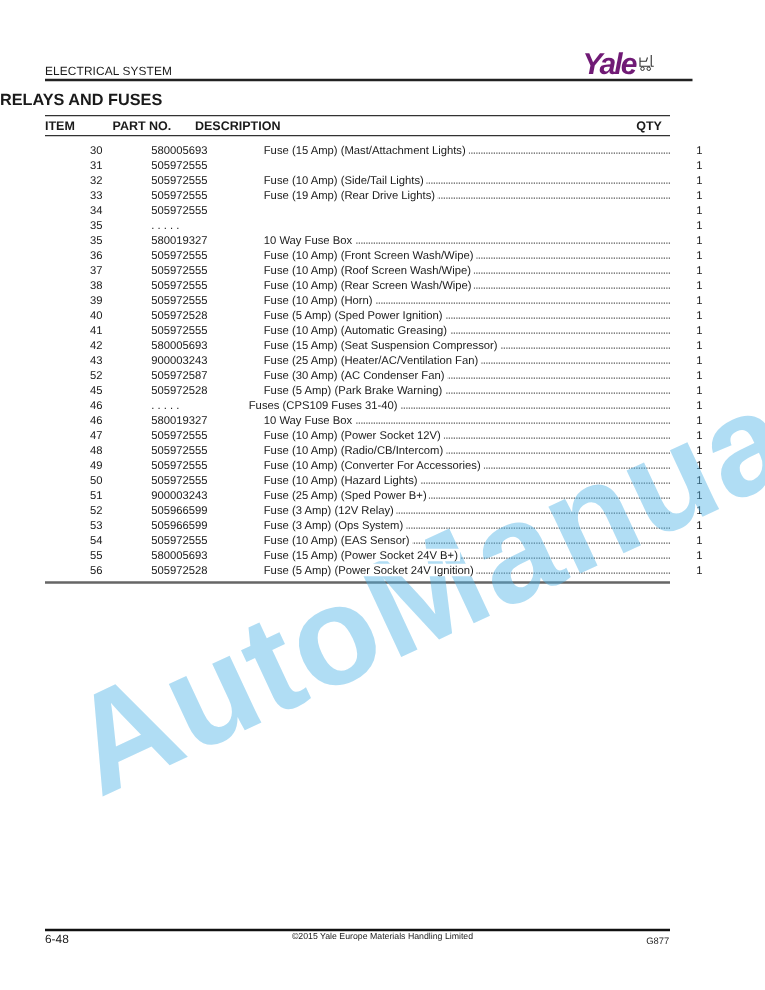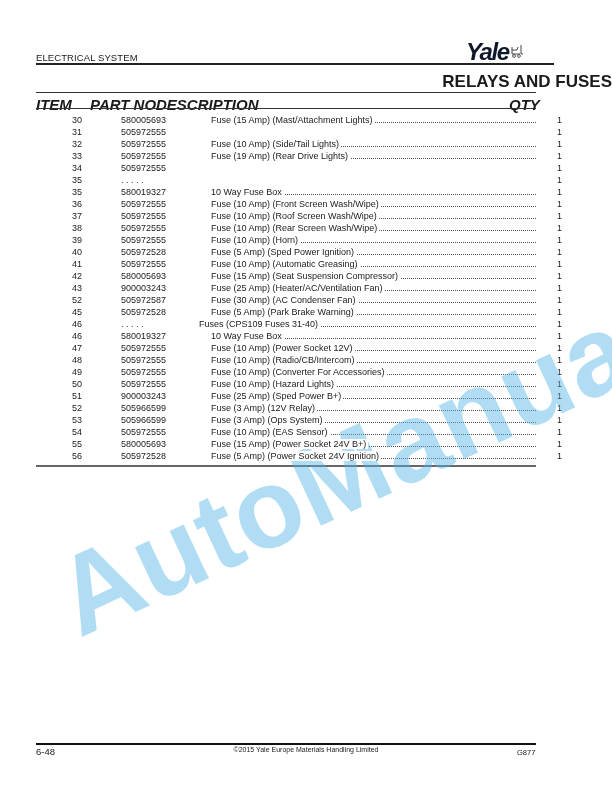--- a/index.html
+++ b/index.html
@@ -1,29 +1,29 @@
 <!DOCTYPE html>
 <html><head>
   <meta charset="utf-8">
   <style>
     html, body { margin: 0; padding: 0; background: #ffffff; }
     body { width: 612px; height: 792px; position: relative; overflow: hidden;
            font-family: "Liberation Sans", sans-serif; color: #1a1a1a; }
     .section-title { position: absolute; left: 36px; top: 52px; font-size: 9.5px; letter-spacing: 0.1px; }
     .logo { position: absolute; left: 466px; top: 34px; height: 30px; display: flex; align-items: flex-end; }
     .logo-text { font-family: "Liberation Sans", sans-serif; font-weight: bold; font-style: italic;
-                 font-size: 24px; letter-spacing: -1.5px; color: #0f172a; line-height: 24px; }
+                 font-size: 24px; letter-spacing: -1.5px; color: #701a75; line-height: 24px; }
     .logo-icon { margin-left: 2px; margin-bottom: 2px; }
     .header-rule { position: absolute; left: 36px; top: 63px; width: 518px; height: 2px; background: #222; }
-    .page-title { position: absolute; left: 0; width: 612px; top: 72px; text-align: right;
-                  font-weight: bold; font-size: 17px; }
+    .page-title { position: absolute; left: 0; width: 612px; top: 72px; text-align: left;
+                  font-weight: bold; font-size: 13px; }
     .table-rule-top { position: absolute; left: 36px; top: 92px; width: 500px; height: 1.2px; background: #333; }
     .table-rule-mid { position: absolute; left: 36px; top: 108px; width: 500px; height: 1.2px; background: #333; }
     .table-rule-bot { position: absolute; left: 36px; top: 465px; width: 500px; height: 1.5px; background: #666; }
-    .th { position: absolute; top: 96px; font-weight: bold; font-size: 15px; font-style: italic; }
+    .th { position: absolute; top: 96px; font-weight: bold; font-size: 10px; }
     .th-item { left: 36px; }
     .th-part { left: 90px; }
     .th-desc { left: 156px; }
     .th-qty { left: 509px; }
     .rows { position: absolute; left: 0; top: 114px; width: 612px; padding-left: 31px; }
     .row { position: relative; height: 12px; font-size: 9px; line-height: 12px; }
     .c-item { position: absolute; left: 41px; width: 30px; }
     .c-part { position: absolute; left: 90px; width: 70px; }
     .c-desc { position: absolute; left: 180px; width: 325px; overflow: hidden; white-space: nowrap; }
     .row.group .c-desc { left: 168px; width: 337px; }

